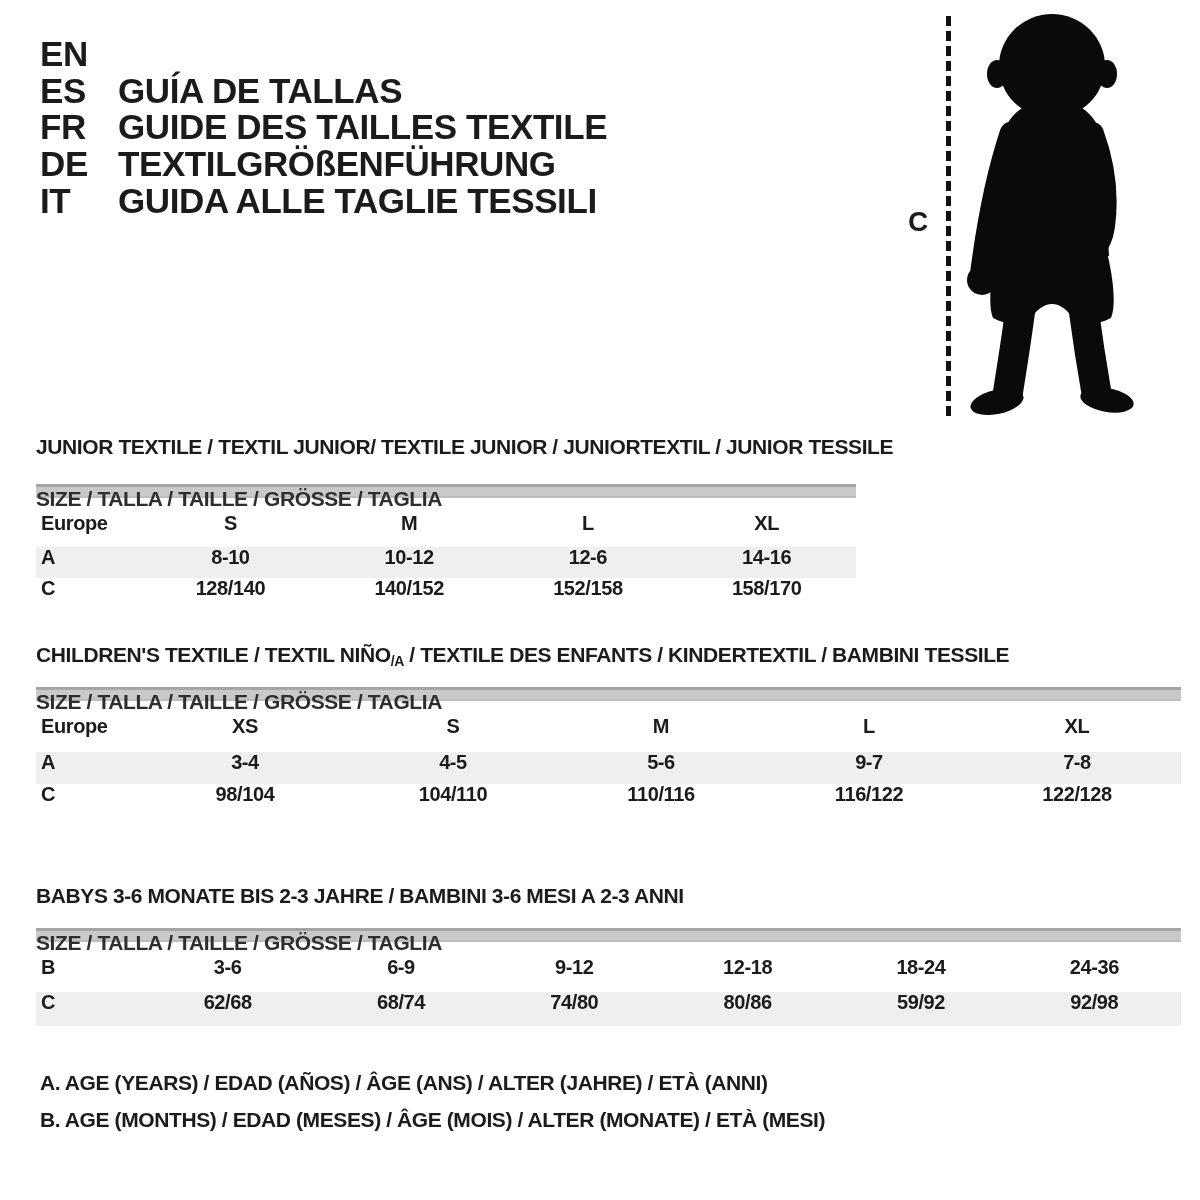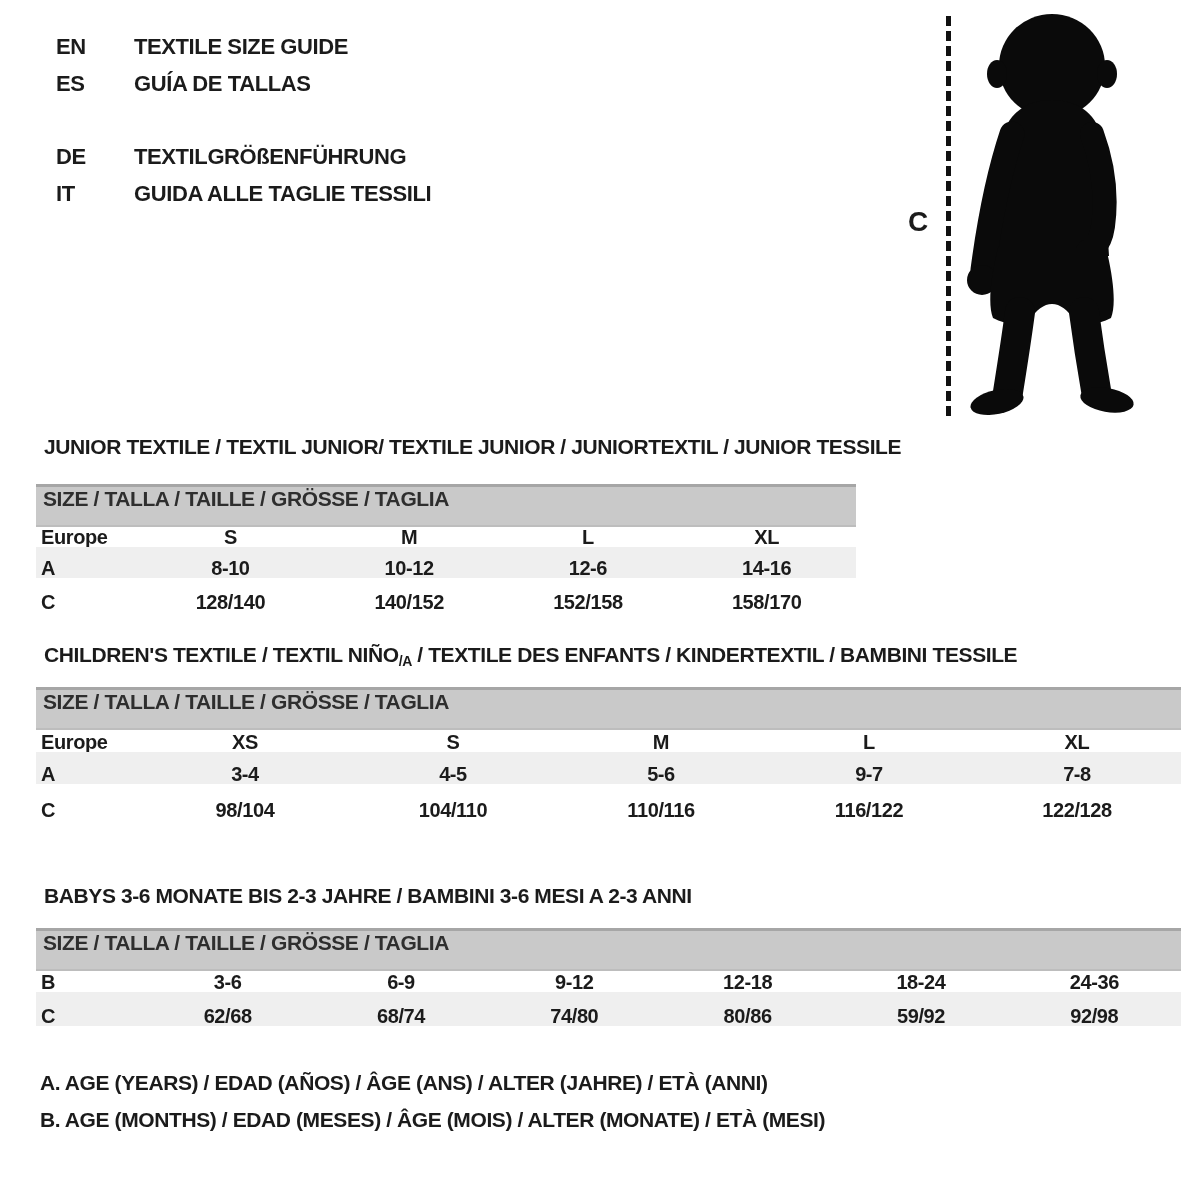--- a/index.html
+++ b/index.html
@@ -12,23 +12,23 @@
     font-family: "Liberation Sans", sans-serif;
     font-weight: 700;
     color: #1b1b1b;
     overflow: hidden;
     letter-spacing: -0.4px;
   }
 
   
   .lang-row {
     position: absolute;
-    left: 56px;
+    left: 40px;
     display: flex;
-    font-size: 22px;
+    font-size: 35px;
     line-height: 1;
     white-space: nowrap;
   }
   .lang-row .code { width: 78px; }
 
   
   .measure-line {
     position: absolute;
     left: 946px;
     top: 16px;
@@ -47,47 +47,46 @@
     position: absolute;
     left: 952px;
     top: 12px;
     width: 200px;
     height: 408px;
   }
 
   
   .section-title {
     position: absolute;
-    left: 44px;
+    left: 36px;
     font-size: 21px;
     line-height: 1.1;
     white-space: nowrap;
     text-align: center;
   }
   .section-title sub { font-size: 14px; vertical-align: -4px; letter-spacing: -0.4px; }
 
   
   .size-bar {
     position: absolute;
     left: 36px;
-    height: 43px;
+    height: 14px;
     background: #c9c9c9;
     border-top: 3px solid #a6a6a6;
     border-bottom: 2px solid #bdbdbd;
     color: #2e2e2e;
     font-size: 21px;
     line-height: 24px;
-    padding-left: 7px;
     white-space: nowrap;
   }
   .trow {
     position: absolute;
     left: 36px;
     display: flex;
-    align-items: flex-end;
+    align-items: flex-start;
     font-size: 20px;
     line-height: 1;
   }
   .trow .lbl { width: 105px; padding-left: 5px; text-align: left; flex: 0 0 auto; }
   .trow .cell { flex: 1 1 0; text-align: center; }
   .shade { background: #efefef; }
   .w-junior { width: 820px; }
   .w-wide { width: 1145px; }
 
   
@@ -99,25 +98,28 @@
     white-space: nowrap;
   }
 </style>
 </head>
 <body>
 
 <div class="page">
 
   <div class="lang-row" style="top:36px">
     <span class="code">EN</span>
-    <span class="label">TEXTILE SIZE GUIDE</span>
   </div>
   <div class="lang-row" style="top:73px">
     <span class="code">ES</span>
     <span class="label">GUÍA DE TALLAS</span>
+  </div>
+  <div class="lang-row" style="top:109px">
+    <span class="code">FR</span>
+    <span class="label">GUIDE DES TAILLES TEXTILE</span>
   </div>
   <div class="lang-row" style="top:146px">
     <span class="code">DE</span>
     <span class="label">TEXTILGRÖßENFÜHRUNG</span>
   </div>
   <div class="lang-row" style="top:183px">
     <span class="code">IT</span>
     <span class="label">GUIDA ALLE TAGLIE TESSILI</span>
   </div>
 

